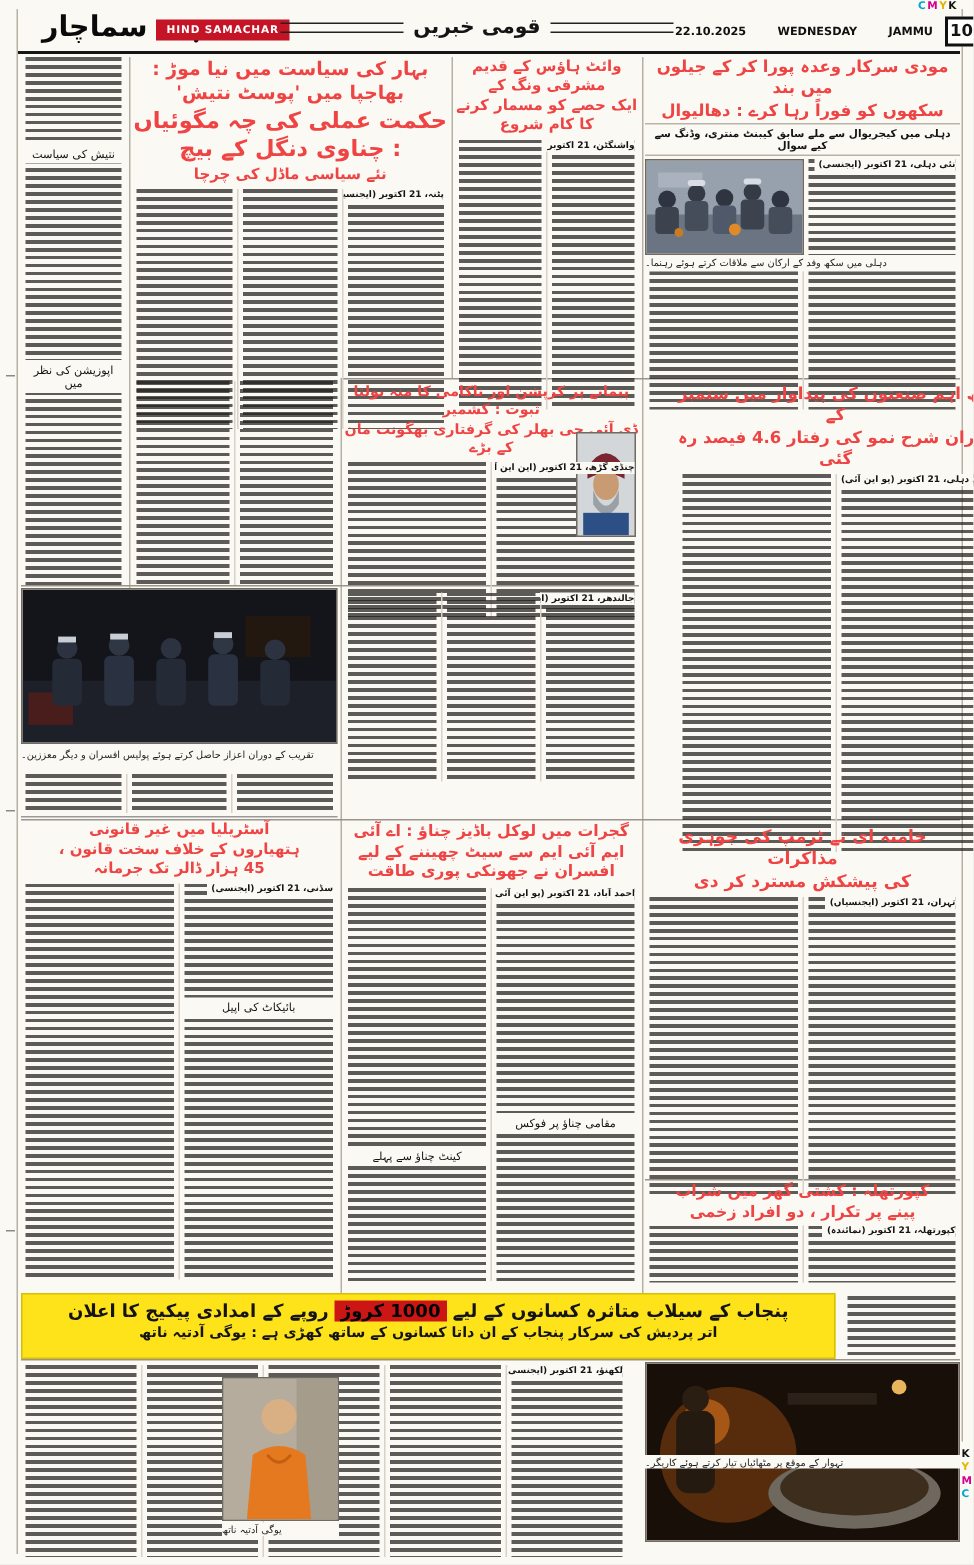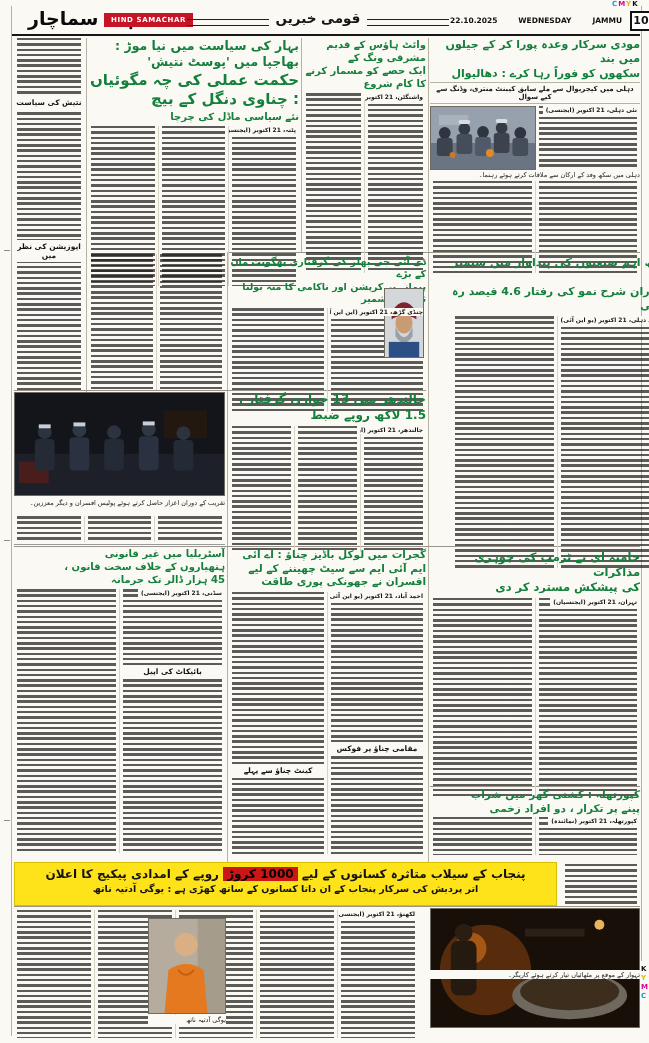--- a/index.html
+++ b/index.html
@@ -7,49 +7,49 @@
     position:relative; width:649px; height:1043px; overflow:hidden;
     background:var(--paper,#fbf9f4);
     font-family:"DejaVu Sans", sans-serif;
     direction:rtl; color:#141414;
   }
   .abs{position:absolute;}
   
   .nameplate-ur{font-size:19px;font-weight:700;color:#0a0a0a;line-height:1;}
   .enbox{background:var(--masthead_red,#c41425);color:#fff;font-weight:700;font-size:7px;
          padding:3px 7px;letter-spacing:.6px;direction:ltr;}
-  .sect{display:flex;align-items:flex-end;gap:7px;}
+  .sect{display:flex;align-items:center;gap:7px;}
   .sect .dbl{flex:1;height:5px;border-top:1.5px solid #222;border-bottom:1px solid #222;}
   .sect .t{font-size:13.5px;font-weight:700;white-space:nowrap;}
   .dgrp{display:flex;justify-content:space-between;font-size:7.5px;font-weight:700;direction:ltr;color:#111;}
   .pgbox{border:2px solid #111;width:18px;height:16px;text-align:center;font-weight:700;
          font-size:11px;line-height:16px;background:#fff;direction:ltr;}
   .rule-heavy{background:#161616;}
   .hline{background:#9a948a;height:1px;}
   .vline{background:#b7b0a4;width:1px;}
   
-  .hl{font-weight:700;color:#15803d;line-height:1.3;}
+  .hl{font-weight:700;text-align:center;color:#ef4444;line-height:1.3;}
   .hl .l{display:block;}
   .subhl{font-size:7px;font-weight:700;text-align:center;border-top:1px solid #b9b2a6;
          border-bottom:1px solid #b9b2a6;padding:2px 1px;margin:1px 0 2px;}
   .irule{border-top:1px solid #999;margin:2px 0;}
   
   .body{display:flex;position:relative;}
   .bcol{flex:1;padding:0 3px;position:relative;}
   .bcol + .bcol{border-right:1px solid #d8d2c7;}
   .fx{height:100%;
       background-image:repeating-linear-gradient(to bottom, rgba(32,30,28,.72) 0 2.5px, transparent 2.5px 5.3px);}
   .dl{position:absolute;top:0;right:3px;max-width:92%;background:var(--paper,#fbf9f4);
       font-size:6px;font-weight:700;line-height:8px;padding-left:3px;z-index:2;white-space:nowrap;overflow:hidden;}
   .subover{position:absolute;left:2px;right:2px;background:var(--paper,#fbf9f4);
-      text-align:center;font-weight:700;font-size:7.5px;line-height:1.2;padding:2px 0;z-index:2;}
+      text-align:center;font-weight:400;font-size:7.5px;line-height:1.2;padding:2px 0;z-index:2;}
   
   .photo{margin:0;border:1px solid #6f6a62;background:#c9c4bb;overflow:hidden;box-sizing:border-box;}
   .photo svg{display:block;width:100%;height:100%;}
-  .caption{font-size:6.5px;line-height:1.25;text-align:right;color:#1c1c1c;padding-top:1px;
+  .caption{font-size:6.5px;line-height:1.25;text-align:left;color:#1c1c1c;padding-top:1px;
            background:var(--paper,#fbf9f4);}
   
   .strip{background:var(--strip_yellow,#ffe400);border:1px solid #d8c000;text-align:center;
          box-sizing:border-box;padding:3px 4px;}
   .strip .l1{font-size:12px;font-weight:700;line-height:1.35;white-space:nowrap;overflow:hidden;}
   .strip .l2{font-size;font-size:9.5px;font-weight:700;line-height:1.4;white-space:nowrap;overflow:hidden;}
   .hlred{background:var(--highlight_red,#cc1212);color:#000000;padding:0 4px;}
   
   .cmyk{display:flex;gap:1px;font-size:7px;font-weight:700;direction:ltr;line-height:1;}
   .cmyk .c{color:#00a6d6}.cmyk .m{color:#d6008f}.cmyk .y{color:#e0b700}.cmyk .k{color:#111}
@@ -226,22 +226,22 @@
         <div class="fx"></div>
       </div>
       <div class="bcol">
           <div class="fx"></div>
         </div>
     </div>
   </section>
 
   <section class="abs" style="left:229px;top:256px;width:197px;height:134px">
     <div class="hl" style="font-size:9.5px">
+      <span class="l">پیمانے پر کرپشن اور ناکامی کا منہ بولتا ثبوت : کشمیر</span>
       <span class="l">ڈی آئی جی بھلر کی گرفتاری بھگونت مان کے بڑے</span>
-      <span class="l">پیمانے پر کرپشن اور ناکامی کا منہ بولتا ثبوت : کشمیر</span>
     </div>
     <div class="body" style="height:104px;margin-top:3px">
       <div class="bcol">
         <span class="dl">چنڈی گڑھ، 21 اکتوبر (این این آئی)</span>
         <div class="fx"></div>
       </div>
       <div class="bcol">
           <div class="fx"></div>
         </div>
     </div>
@@ -250,23 +250,20 @@
         <rect width="40" height="72" fill="#d3d7da"></rect>
         <path d="M7 24 Q20 4 33 24 L33 32 Q20 24 7 32 Z" fill="#7c2430"></path>
         <ellipse cx="20" cy="36" rx="9" ry="11" fill="#c89b72"></ellipse>
         <path d="M11 40 Q20 62 29 40 L29 50 Q20 64 11 50 Z" fill="#9aa0a6"></path>
         <rect x="4" y="56" width="32" height="16" fill="#2c4f86"></rect>
       </svg>
     </figure>
   </section>
 
   <section class="abs" style="left:229px;top:392px;width:197px;height:152px">
-    <div class="hl" style="font-size:12px">
-      <span class="l">جالندھر میں 13 جواری گرفتار ، 1.5 لاکھ روپے ضبط</span>
-    </div>
     <div class="body" style="height:126px;margin-top:3px">
       <div class="bcol">
         <span class="dl">جالندھر، 21 اکتوبر (این این آئی)</span>
         <div class="fx"></div>
       </div>
       <div class="bcol">
           <div class="fx"></div>
         </div>
       <div class="bcol">
           <div class="fx"></div>

